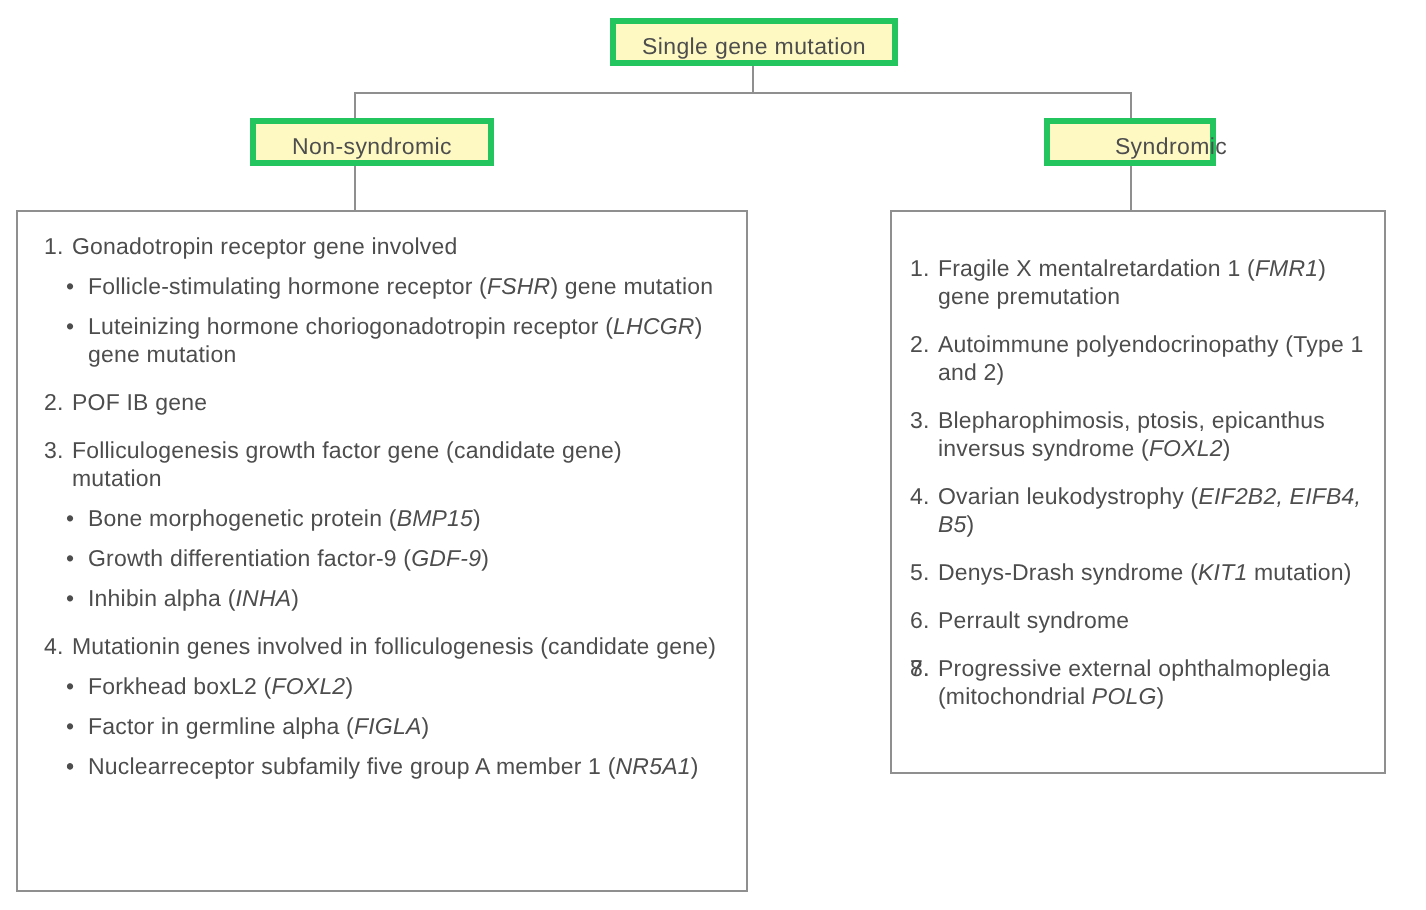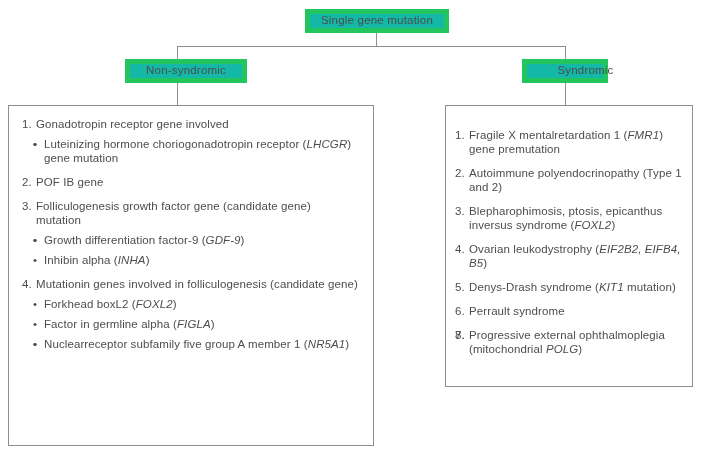--- a/index.html
+++ b/index.html
@@ -1,22 +1,22 @@
 <!DOCTYPE html>
 <html><head>
 <meta charset="utf-8">
 <style>
   html,body{margin:0;padding:0;background:#ffffff;}
   .canvas{
     position:relative;width:713px;height:455px;background:#ffffff;
     font-family:"Liberation Sans",sans-serif;color:#4d4d4d;overflow:hidden;
   }
   .nbox{
-    position:absolute;border:5px solid #22c55e;background:#14b8a6;
-    display:flex;align-items:flex-start;justify-content:center;
+    position:absolute;border:3px solid #22c55e;background:#fef9c3;
+    display:flex;align-items:flex-end;justify-content:center;
     font-size:11.5px;letter-spacing:0.2px;box-sizing:border-box;white-space:nowrap;
   }
   .line{position:absolute;background:#8f8f8f;}
   .bigbox{
     position:absolute;border:1px solid #8f8f8f;background:#fff;box-sizing:border-box;
     font-size:11.5px;line-height:14px;letter-spacing:0.1px;
   }
   .bigbox.left{left:8px;top:105px;width:366px;height:341px;padding:11px 14px 8px 13px;}
   .bigbox.right{left:445px;top:105px;width:248px;height:282px;padding:12px 8px 8px 9px;}
   .item{position:relative;padding-left:14px;margin-top:10px;}
@@ -45,25 +45,25 @@
 
   <div class="nbox" style="left:125px;top:59px;width:122px;height:24px;">
     <span>Non-syndromic</span>
   </div>
   <div class="nbox" style="left:522px;top:59px;width:86px;height:24px;padding-left:41px;">
     <span>Syndromic</span>
   </div>
 
   <div class="bigbox left">
       <div class="item first"><span class="num">1.</span><span><span>Gonadotropin receptor gene involved</span></span></div>
-      <div class="bullet"><span class="dot">•</span></div>
+      <div class="bullet"><span class="dot">•</span><span><span>Follicle-stimulating hormone receptor (</span><span class="it">FSHR</span><span>) gene mutation</span></span></div>
       <div class="bullet"><span class="dot">•</span><span><span>Luteinizing hormone choriogonadotropin receptor (</span><span class="it">LHCGR</span><span>) gene mutation</span></span></div>
       <div class="item"><span class="num">2.</span><span><span>POF IB gene</span></span></div>
       <div class="item"><span class="num">3.</span><span><span>Folliculogenesis growth factor gene (candidate gene) mutation</span></span></div>
-      <div class="bullet"><span class="dot">•</span></div>
+      <div class="bullet"><span class="dot">•</span><span><span>Bone morphogenetic protein (</span><span class="it">BMP15</span><span>)</span></span></div>
       <div class="bullet"><span class="dot">•</span><span><span>Growth differentiation factor-9 (</span><span class="it">GDF-9</span><span>)</span></span></div>
       <div class="bullet"><span class="dot">•</span><span><span>Inhibin alpha (</span><span class="it">INHA</span><span>)</span></span></div>
       <div class="item"><span class="num">4.</span><span><span>Mutationin genes involved in folliculogenesis (candidate gene)</span></span></div>
       <div class="bullet"><span class="dot">•</span><span><span>Forkhead boxL2 (</span><span class="it">FOXL2</span><span>)</span></span></div>
       <div class="bullet"><span class="dot">•</span><span><span>Factor in germline alpha (</span><span class="it">FIGLA</span><span>)</span></span></div>
       <div class="bullet"><span class="dot">•</span></div>
       <div class="bullet"><span class="dot">•</span><span><span>Nuclearreceptor subfamily five group A member 1 (</span><span class="it">NR5A1</span><span>)</span></span></div>
     </div>
   <div class="bigbox right">
       <div class="item first"><span class="num">1.</span><span><span>Fragile X mentalretardation 1 (</span><span class="it">FMR1</span><span>) gene premutation</span></span></div>

